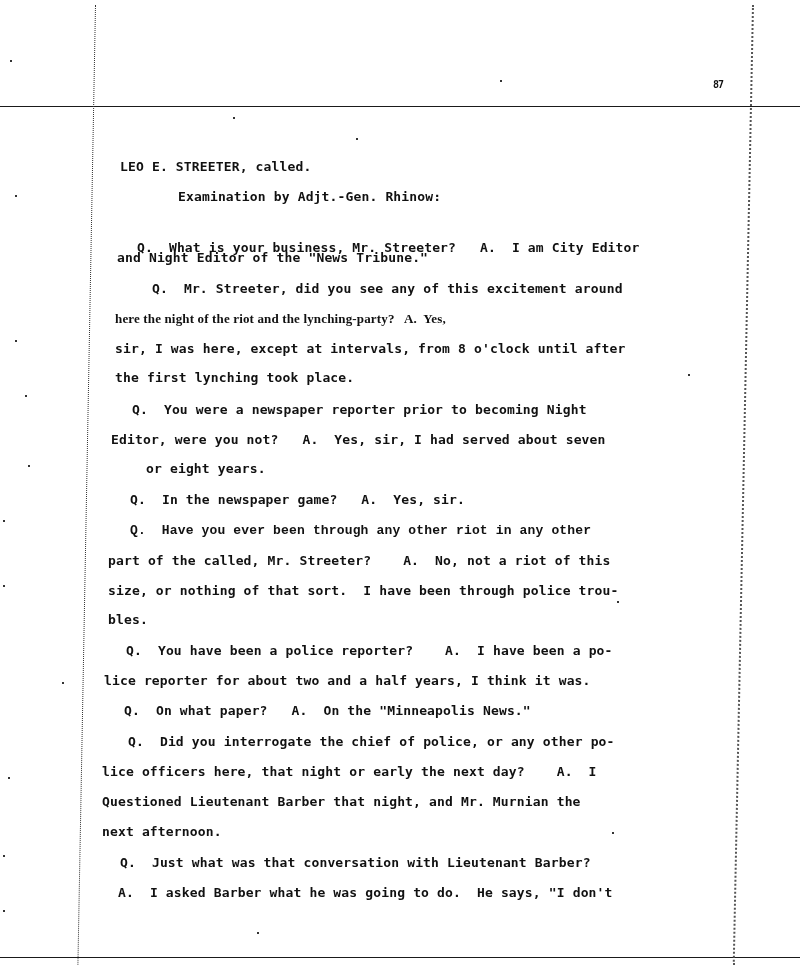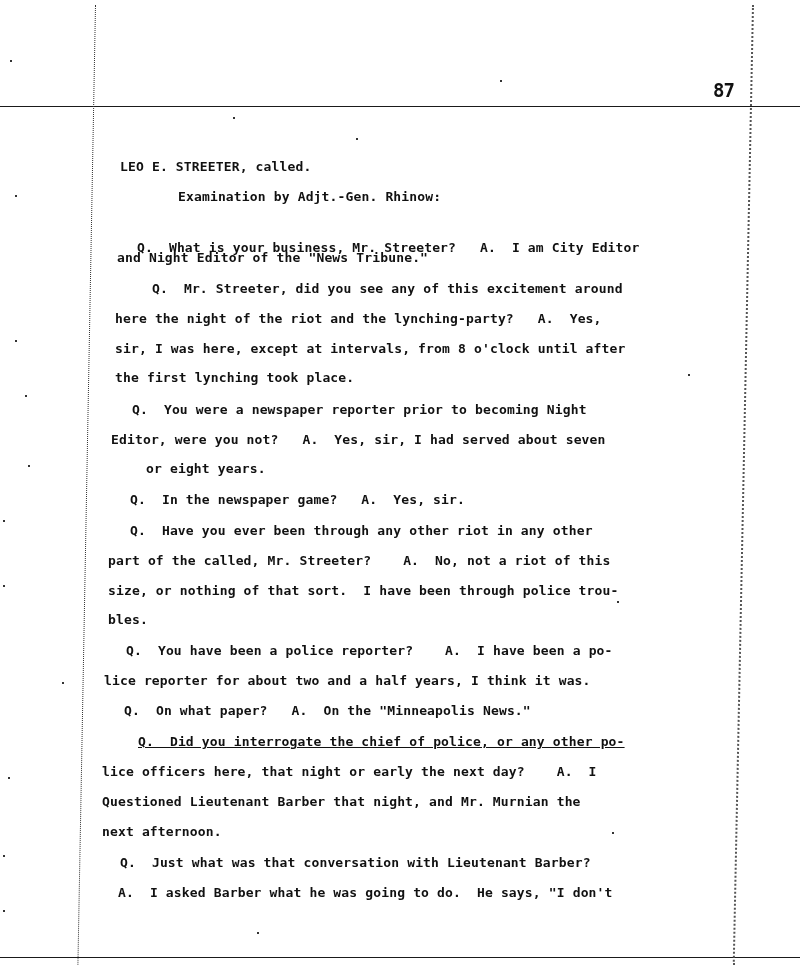--- a/index.html
+++ b/index.html
@@ -46,21 +46,21 @@
     left: 752px;
     top: 5px;
     height: 960px;
     transform: rotate(1.15deg);
     border-left: 2px dotted #555;
   }
   .page-number {
     position: absolute;
     top: 79px;
     left: 713px;
-    font-size: 19px;
+    font-size: 10px;
     font-weight: bold;
     letter-spacing: -1px;
   }
   .line {
     position: absolute;
     white-space: pre;
     font-size: 13px;
     font-weight: bold;
     letter-spacing: 0.15px;
     line-height: 18px;
@@ -81,35 +81,35 @@
   <div class="vline right"></div>
 
   <div class="page-number">87</div>
 
   <div id="lines">
       <div class="line" style="left: 120px; top: 158px;">LEO E. STREETER, called.</div>
       <div class="line" style="left: 178px; top: 188px;">Examination by Adjt.-Gen. Rhinow:</div>
       <div class="line" style="left: 137px; top: 219px; margin-top: 20px;">Q.  What is your business, Mr. Streeter?   A.  I am City Editor</div>
       <div class="line" style="left: 117px; top: 249px;">and Night Editor of the "News Tribune."</div>
       <div class="line" style="left: 152px; top: 280px;">Q.  Mr. Streeter, did you see any of this excitement around</div>
-      <div class="line" style="left: 115px; top: 310px;">here the night of the riot and the lynching-party?   A.  Yes,</div>
+      <div class="line" style="left: 115px; top: 310px; font-family: Liberation Serif, serif;">here the night of the riot and the lynching-party?   A.  Yes,</div>
       <div class="line" style="left: 115px; top: 340px;">sir, I was here, except at intervals, from 8 o'clock until after</div>
       <div class="line" style="left: 115px; top: 369px;">the first lynching took place.</div>
       <div class="line" style="left: 132px; top: 401px;">Q.  You were a newspaper reporter prior to becoming Night</div>
       <div class="line" style="left: 111px; top: 431px;">Editor, were you not?   A.  Yes, sir, I had served about seven</div>
       <div class="line" style="left: 111px; top: 460px; margin-left: 35px;">or eight years.</div>
       <div class="line" style="left: 130px; top: 491px;">Q.  In the newspaper game?   A.  Yes, sir.</div>
-      <div class="line" style="left: 130px; top: 522px;">Q.  Have you ever been through any other riot in any other</div>
+      <div class="line" style="left: 130px; top: 522px; font-family: Liberation Mono, monospace;">Q.  Have you ever been through any other riot in any other</div>
       <div class="line" style="left: 108px; top: 552px;">part of the called, Mr. Streeter?    A.  No, not a riot of this</div>
       <div class="line" style="left: 108px; top: 582px;">size, or nothing of that sort.  I have been through police trou-</div>
       <div class="line" style="left: 108px; top: 611px;">bles.</div>
       <div class="line" style="left: 126px; top: 642px;">Q.  You have been a police reporter?    A.  I have been a po-</div>
       <div class="line" style="left: 104px; top: 672px;">lice reporter for about two and a half years, I think it was.</div>
       <div class="line" style="left: 124px; top: 702px;">Q.  On what paper?   A.  On the "Minneapolis News."</div>
-      <div class="line" style="left: 138px; top: 733px; text-decoration: underline;">Q.  Did you interrogate the chief of police, or any other po-</div>
+      <div class="line" style="left: 128px; top: 733px;">Q.  Did you interrogate the chief of police, or any other po-</div>
       <div class="line" style="left: 102px; top: 763px;">lice officers here, that night or early the next day?    A.  I</div>
       <div class="line" style="left: 102px; top: 793px;">Questioned Lieutenant Barber that night, and Mr. Murnian the</div>
       <div class="line" style="left: 102px; top: 823px;">next afternoon.</div>
       <div class="line" style="left: 120px; top: 854px;">Q.  Just what was that conversation with Lieutenant Barber?</div>
       <div class="line" style="left: 118px; top: 884px;">A.  I asked Barber what he was going to do.  He says, "I don't</div>
     </div>
 
   <div class="speck" style="left:10px;top:60px"></div>
   <div class="speck" style="left:15px;top:195px"></div>
   <div class="speck" style="left:15px;top:340px"></div>

